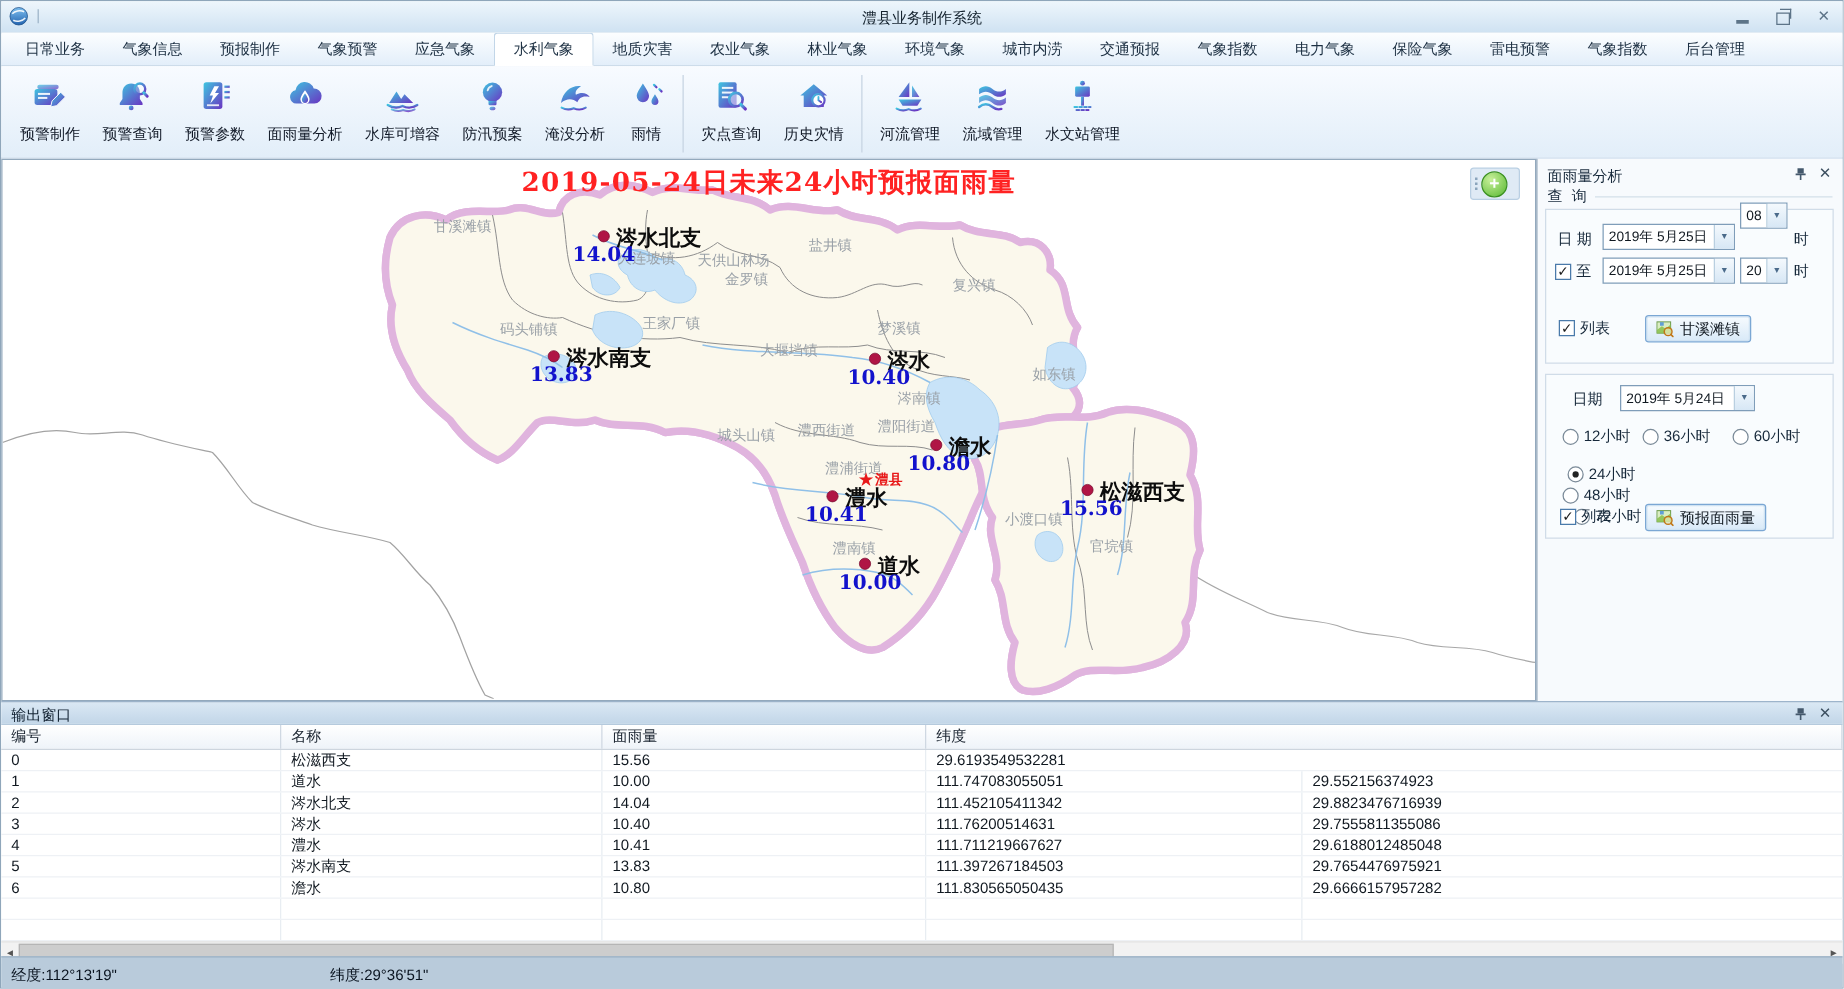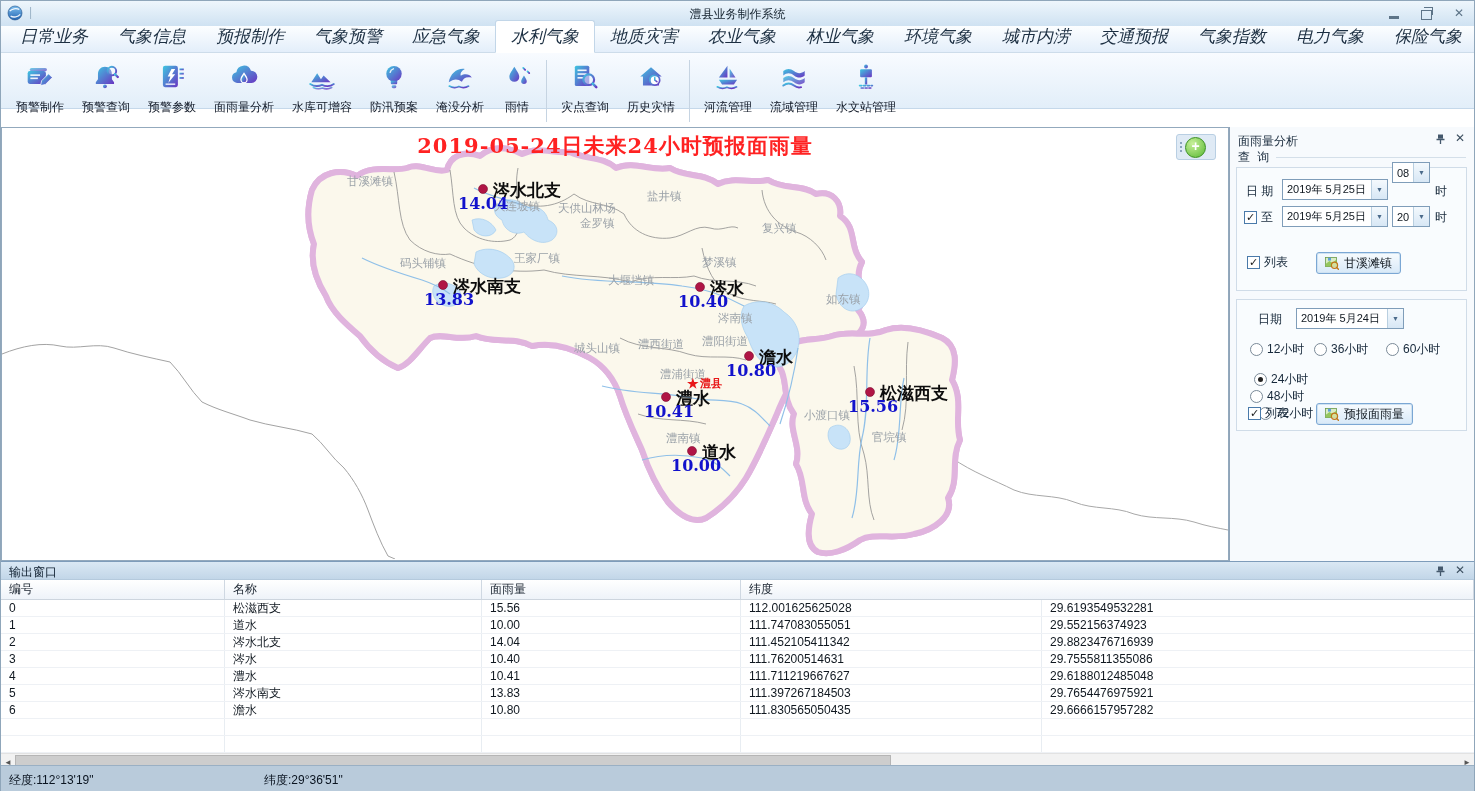--- a/index.html
+++ b/index.html
@@ -19,26 +19,26 @@
   .winbtns{position:absolute;right:10px;top:4px;display:flex;gap:22px;align-items:center;height:16px;}
   .winbtn{color:#5d7488;font-size:12px;line-height:16px;cursor:default;font-weight:bold;}
   .btn-min{width:10px;height:3px;background:#5d7488;margin-top:8px;}
   .btn-restore{width:9px;height:8px;border:1.5px solid #5d7488;position:relative;margin-top:3px;}
   .btn-restore::after{content:"";position:absolute;left:2px;top:-4px;width:8px;height:7px;border:1.5px solid #5d7488;border-bottom:none;border-left:none;}
 
   
   .menubar{position:absolute;top:25px;left:0;right:0;height:27px;
     background:linear-gradient(#fcfeff,#e3eefa);border-bottom:1px solid #cddcea;
     display:flex;align-items:flex-end;padding-left:4px;box-sizing:border-box;}
-  .tab{padding:4px 15px 4px;font-size:17px;color:#1c2f42;white-space:nowrap;cursor:default;font-style:italic;}
+  .tab{padding:4px 15px 4px;font-size:12px;color:#1c2f42;white-space:nowrap;cursor:default;}
   .tab.active{background:#fff;border:1px solid #c2d6e8;border-bottom:1px solid #fff;
     border-radius:3px 3px 0 0;margin-bottom:-1px;}
 
   
-  .toolbar{position:absolute;top:52px;left:0;right:0;height:56px;
+  .toolbar{position:absolute;top:52px;left:0;right:0;height:74px;
     background:linear-gradient(#f8fbff,#e2eef9);border-bottom:1px solid #c5d8ea;
     display:flex;align-items:flex-start;padding:6px 4px 0 6px;box-sizing:border-box;}
   .titem{display:flex;flex-direction:column;align-items:center;gap:7px;padding:3px 9px;cursor:default;}
   .titem svg{width:30px;height:30px;}
   .tlabel{font-size:12px;color:#101826;white-space:nowrap;}
   .tgsep{width:1px;background:#c6d4e2;height:62px;margin:1px 5px 0;}
 
   
   .main{position:absolute;top:126px;left:0;right:0;height:434px;display:flex;}
   .mapwrap{width:1228px;position:relative;background:#fff;border:1px solid #93a9bd;box-sizing:border-box;overflow:hidden;}
@@ -577,21 +577,20 @@
     <div class="trow thead">
       <div class="tc c0">编号</div>
       <div class="tc c1">名称</div>
       <div class="tc c2">面雨量</div>
       <div class="tc c4">纬度</div>
     </div>
     <div class="trow">
       <div class="tc c0">0</div>
       <div class="tc c1">松滋西支</div>
       <div class="tc c2">15.56</div>
-      <div class="tc c3">112.001625625028</div>
       <div class="tc c4">29.6193549532281</div>
     </div>
     <div class="trow">
       <div class="tc c0">1</div>
       <div class="tc c1">道水</div>
       <div class="tc c2">10.00</div>
       <div class="tc c3">111.747083055051</div>
       <div class="tc c4">29.552156374923</div>
     </div>
     <div class="trow">

